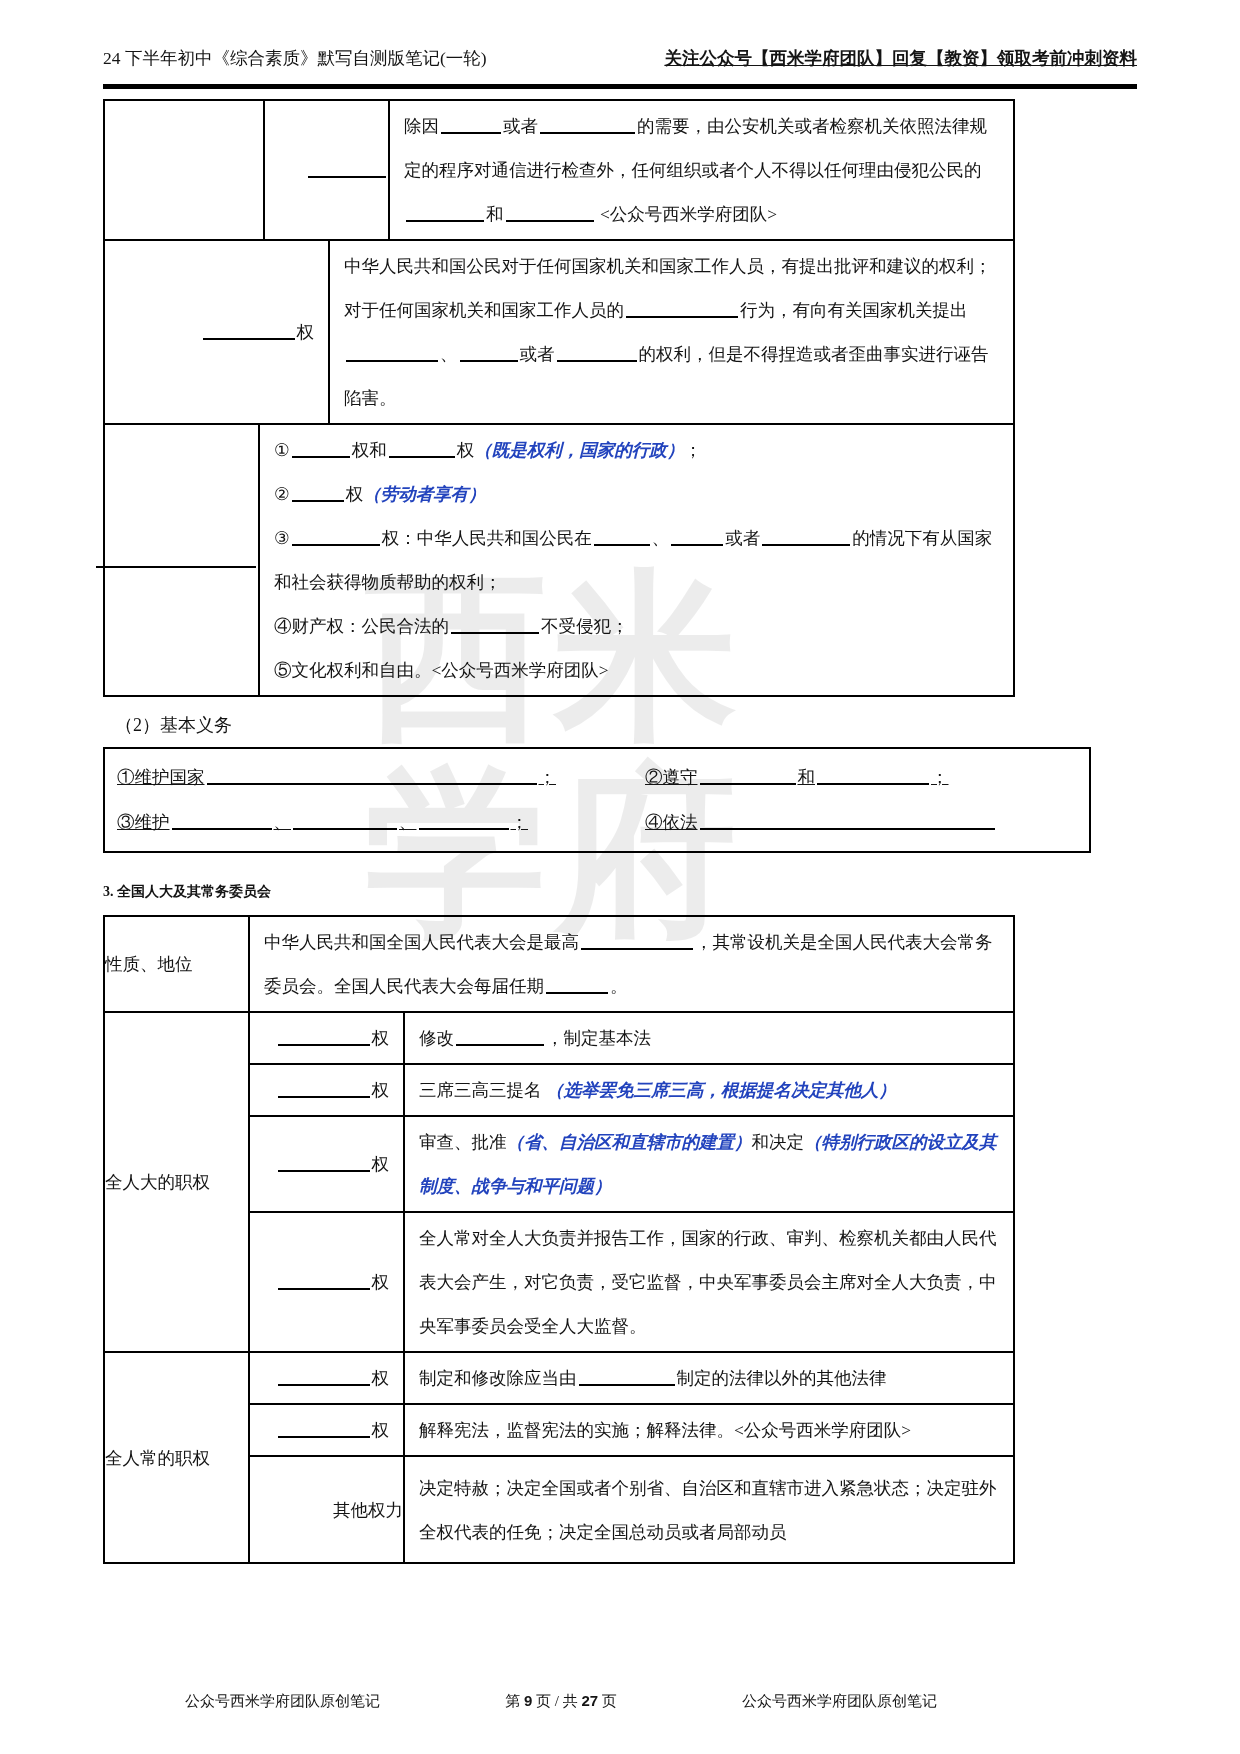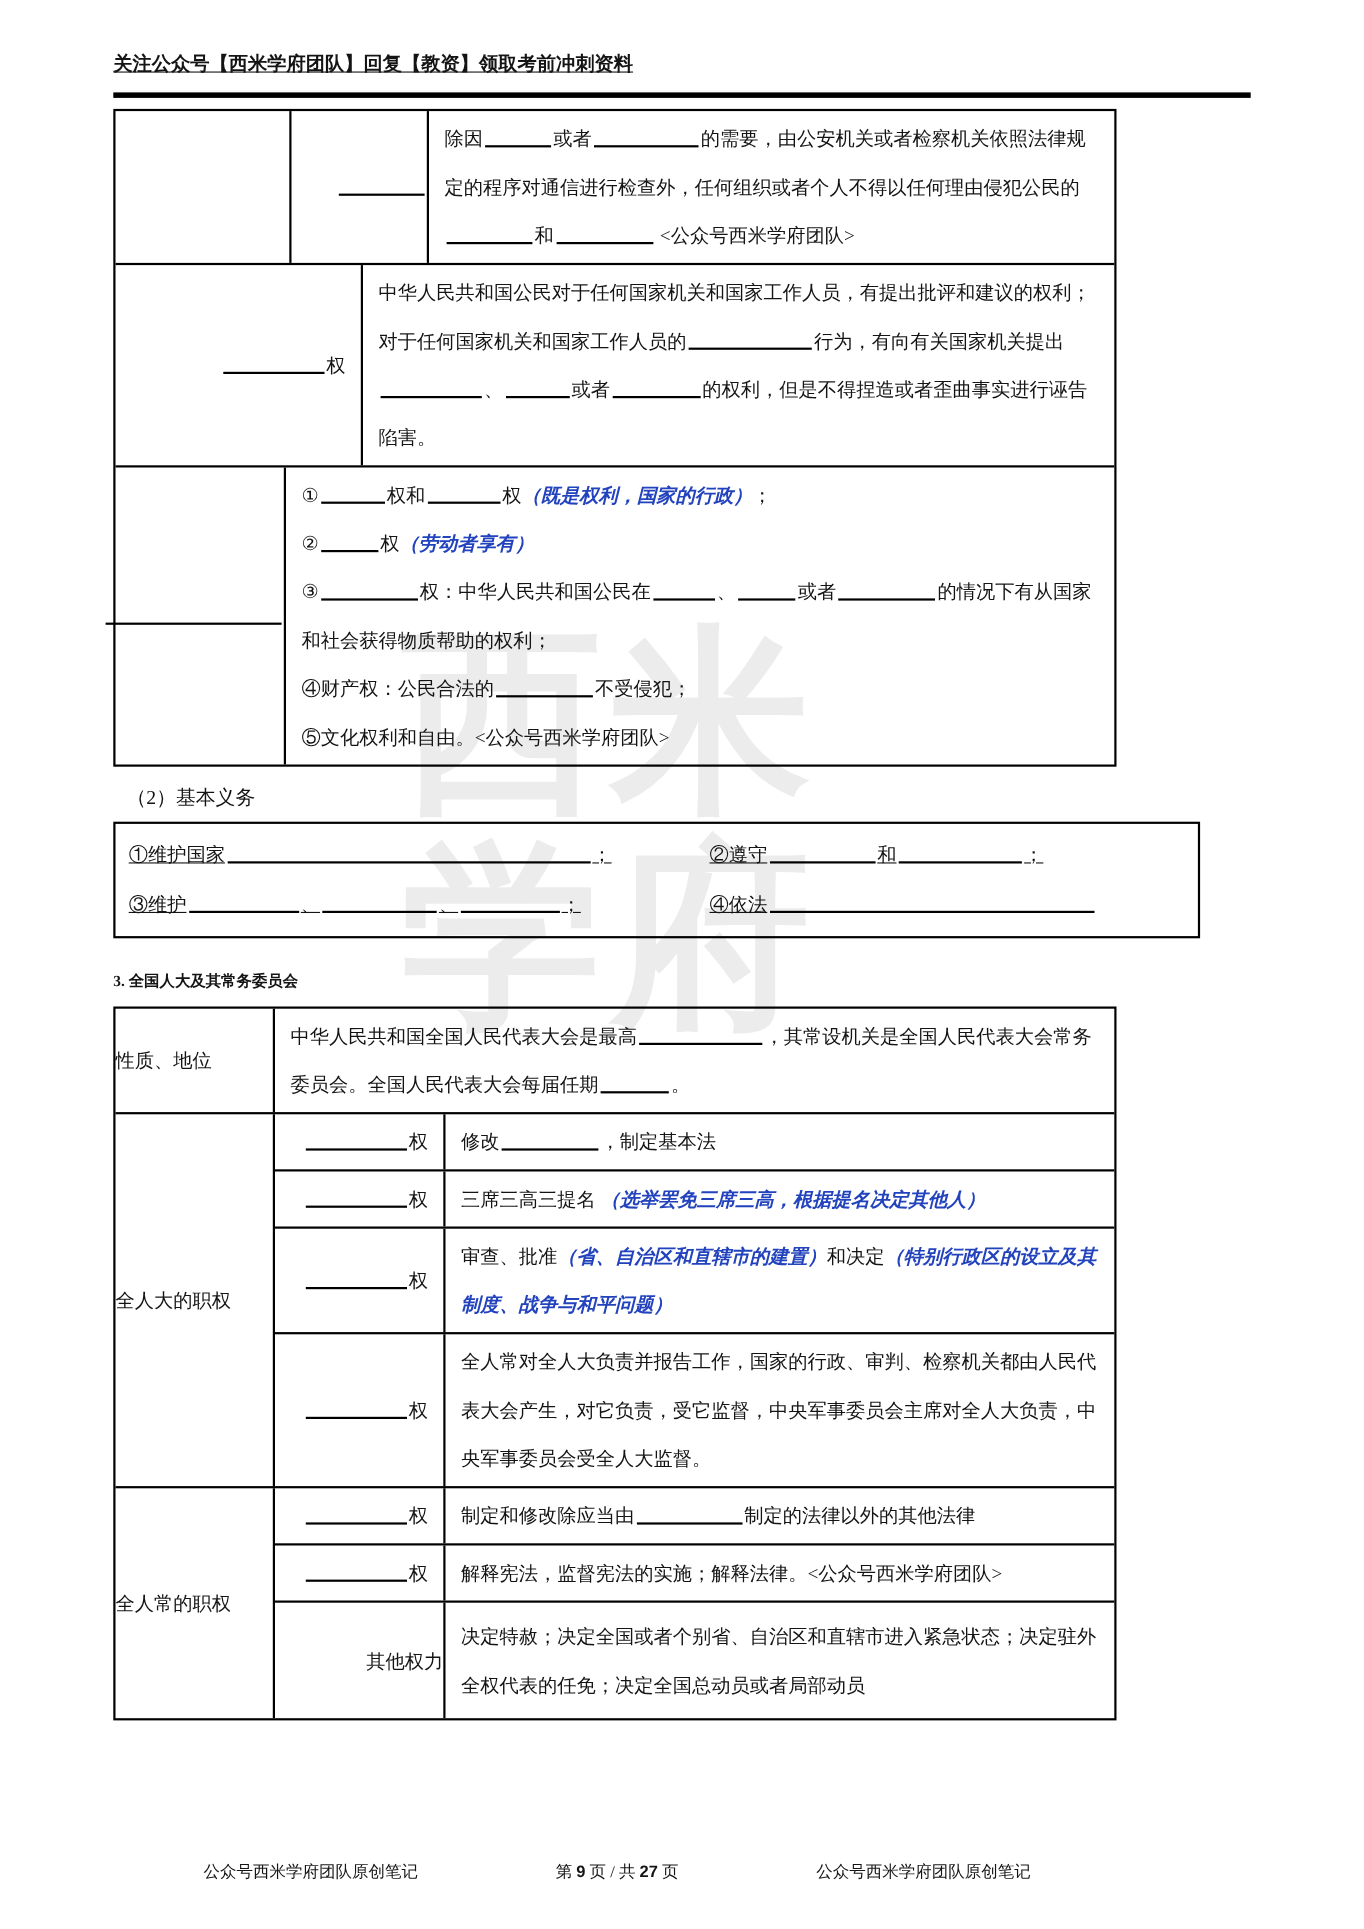--- a/index.html
+++ b/index.html
@@ -70,20 +70,21 @@
 <body>
 
 <div class="watermark">
   <div>西米</div>
   <div>学府</div>
 </div>
 
 <div class="content">
 
   <div class="hdr">
+    <div class="left">24 下半年初中《综合素质》默写自测版笔记(一轮)</div>
     <div class="right">关注公众号【西米学府团队】回复【教资】领取考前冲刺资料</div>
   </div>
   <div class="rule"></div>
 
   <div class="tbl" style="margin-top:10px;">
     <div class="trow t1r1">
       <div class="cell bR t1c1"></div>
       <div class="cell bR t1c2 ctr">
         <span><span class="blank" style="width: 78px;"></span></span>
       </div>

